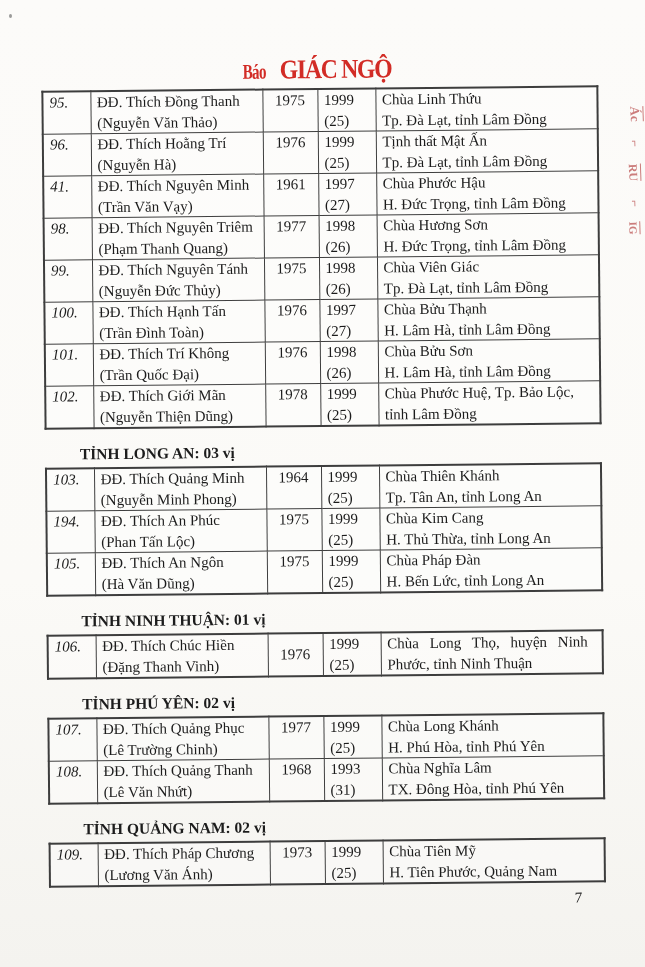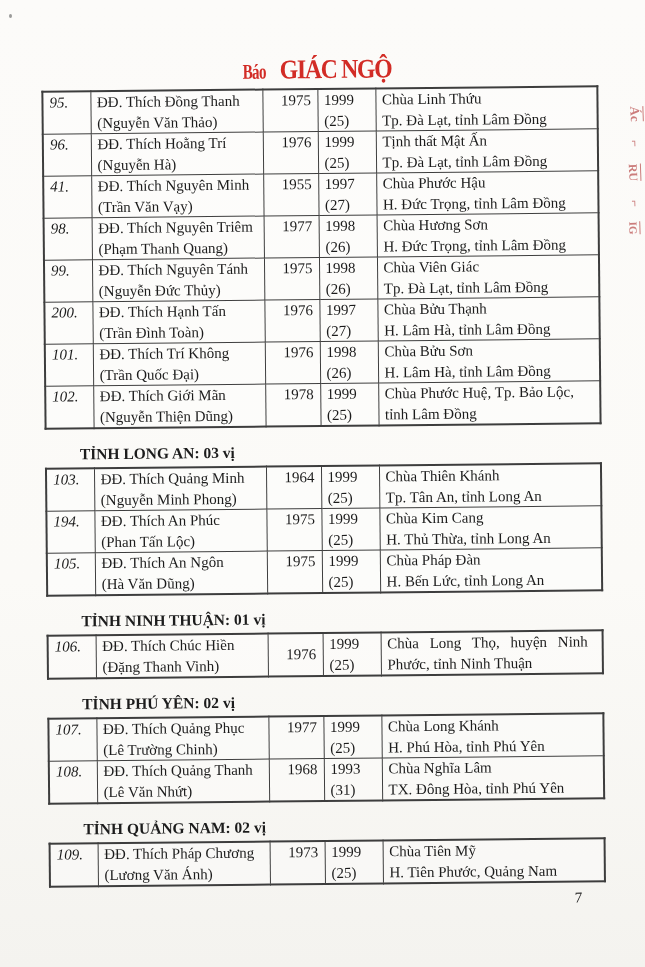--- a/index.html
+++ b/index.html
@@ -60,21 +60,21 @@
     border:1.4px solid #3f3f3f;
     vertical-align:top;
     font-size:15px;
     line-height:20.5px;
     padding:0 6px;
     overflow:hidden;
     white-space:nowrap;
   }
   table.roster tr{height:42px;}
   td.c-num{padding-left:8px;font-style:italic;}
-  td.c-birth{text-align:right;padding-left:14px;}
+  td.c-birth{text-align:center;padding-left:14px;}
   td.c-birth.mid{vertical-align:middle;}
   td.c-ord{text-align:left;padding-left:12px;}
   .temple-l1.wide{word-spacing:7px;}
   
   .page-number{
     width:555px;text-align:right;
     padding-right:22px;box-sizing:border-box;
     margin-top:7px;font-size:15px;
   }
   
@@ -163,21 +163,21 @@
       <div class="temple-l2">Tp. Đà Lạt, tỉnh Lâm Đồng</div>
     </td>
   </tr>
 
   <tr>
     <td class="c-num">41.</td>
     <td class="c-name">
       <div class="name-l1">ĐĐ. Thích Nguyên Minh</div>
       <div class="name-l2">(Trần Văn Vạy)</div>
     </td>
-    <td class="c-birth">1955</td>
+    <td class="c-birth">1961</td>
     <td class="c-ord">
       <div class="ord-l1">1997</div>
       <div class="ord-l2">(27)</div>
     </td>
     <td class="c-temple">
       <div class="temple-l1">Chùa Phước Hậu</div>
       <div class="temple-l2">H. Đức Trọng, tỉnh Lâm Đồng</div>
     </td>
   </tr>
 
@@ -209,21 +209,21 @@
       <div class="ord-l1">1998</div>
       <div class="ord-l2">(26)</div>
     </td>
     <td class="c-temple">
       <div class="temple-l1">Chùa Viên Giác</div>
       <div class="temple-l2">Tp. Đà Lạt, tỉnh Lâm Đồng</div>
     </td>
   </tr>
 
   <tr>
-    <td class="c-num">200.</td>
+    <td class="c-num">100.</td>
     <td class="c-name">
       <div class="name-l1">ĐĐ. Thích Hạnh Tấn</div>
       <div class="name-l2">(Trần Đình Toàn)</div>
     </td>
     <td class="c-birth">1976</td>
     <td class="c-ord">
       <div class="ord-l1">1997</div>
       <div class="ord-l2">(27)</div>
     </td>
     <td class="c-temple">

